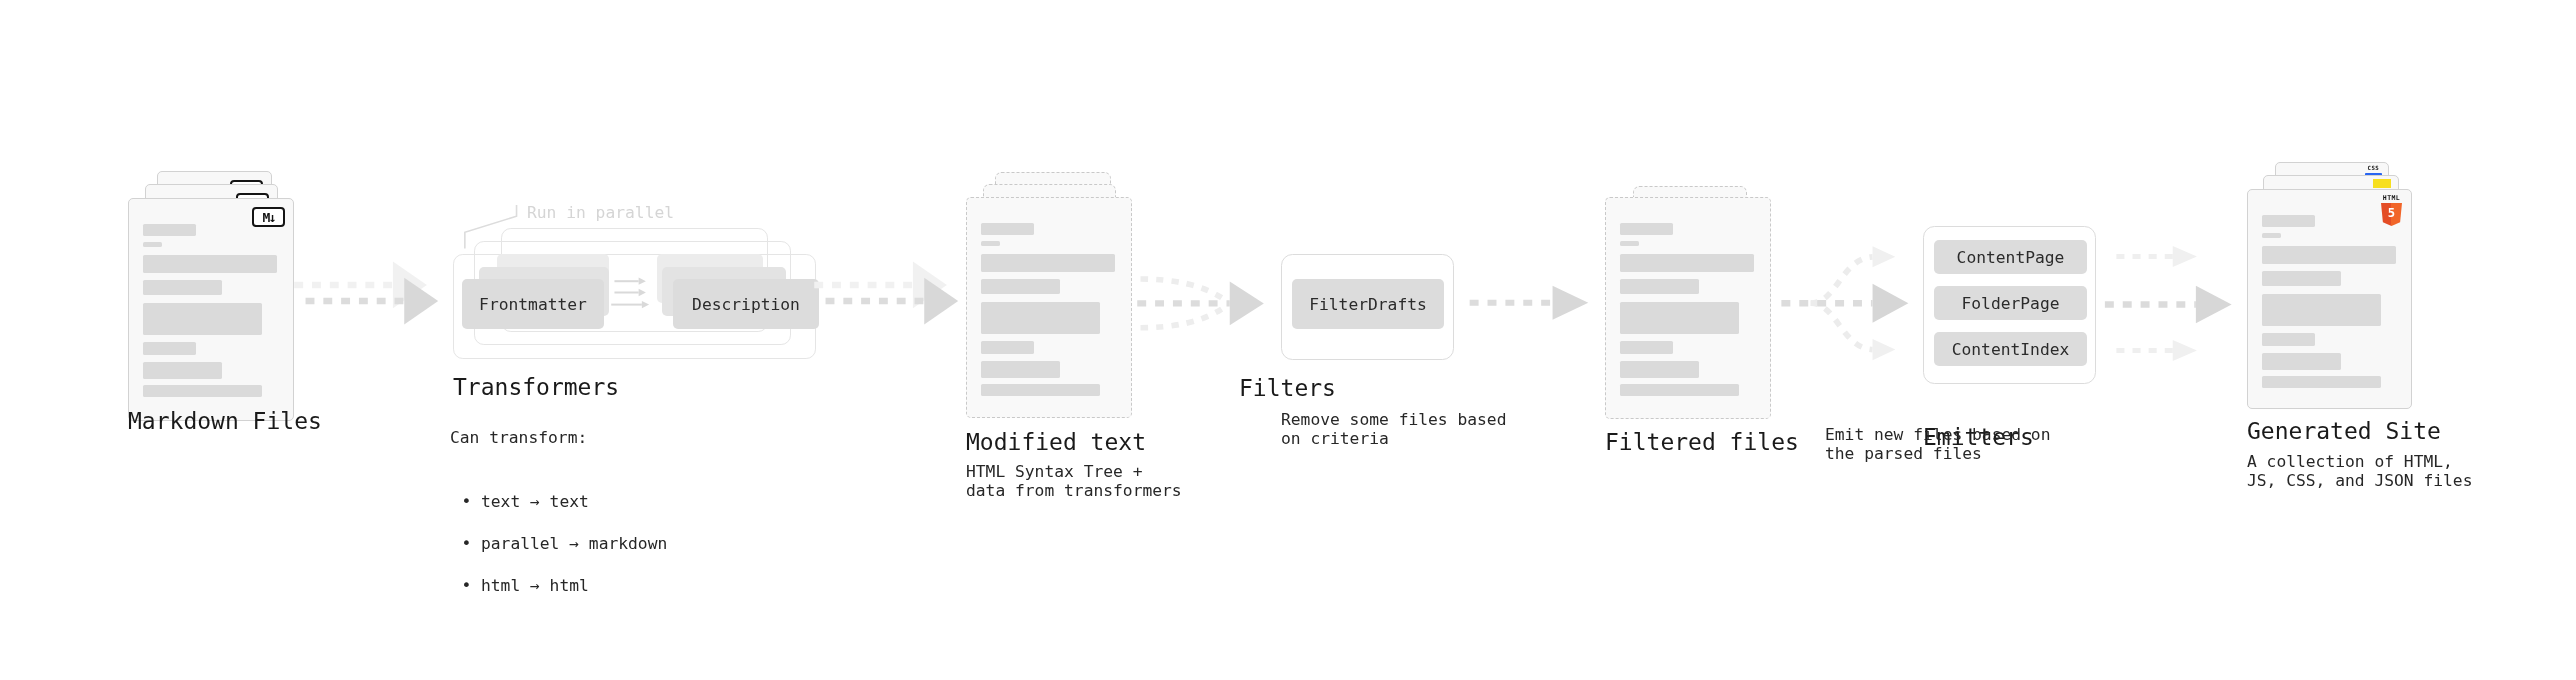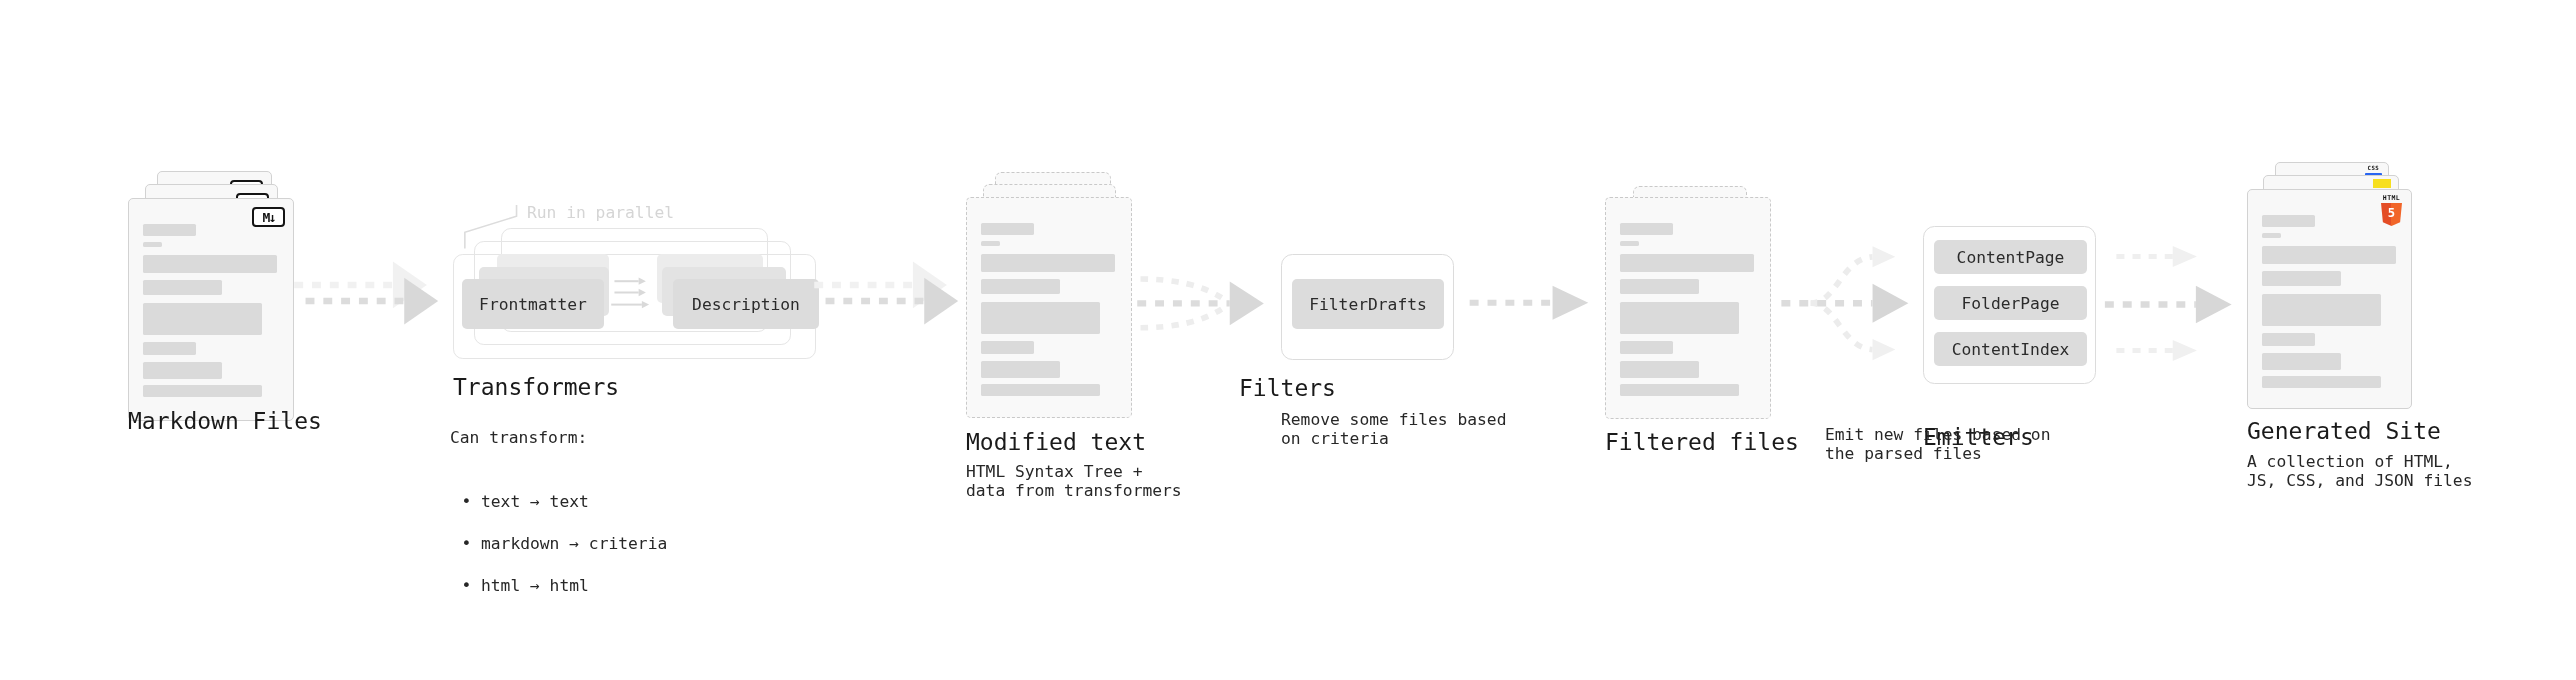--- a/index.html
+++ b/index.html
@@ -128,21 +128,21 @@
       <polygon points="38,19.5 47,24 38,28.5"></polygon>
       <polygon points="42,34.5 51,39 42,43.5"></polygon>
     </g>
   </svg>
 
   <div class="stage-title" style="left:453px;top:374px;">Transformers</div>
   <div class="caption" style="left:450px;top:410px;">
     <div>Can transform:</div>
     <div class="bullets">
       <div class="bullet">text → text</div>
-      <div class="bullet">markdown → criteria</div>
+      <div class="bullet">parallel → markdown</div>
       <div class="bullet">html → html</div>
     </div>
   </div>
 
   <svg style="left:806px;top:255px;" width="158" height="93" viewBox="0 0 195 115">
     <g transform="translate(-14,-20)">
       <line x1="24" y1="57" x2="146" y2="57" stroke="#f1f1f1" stroke-width="8" stroke-dasharray="11 11"></line>
       <polygon points="146,28 188,57 146,86" fill="#f1f1f1"></polygon>
     </g>
     <line x1="24" y1="57" x2="146" y2="57" stroke="#dcdcdc" stroke-width="8" stroke-dasharray="11 11"></line>

